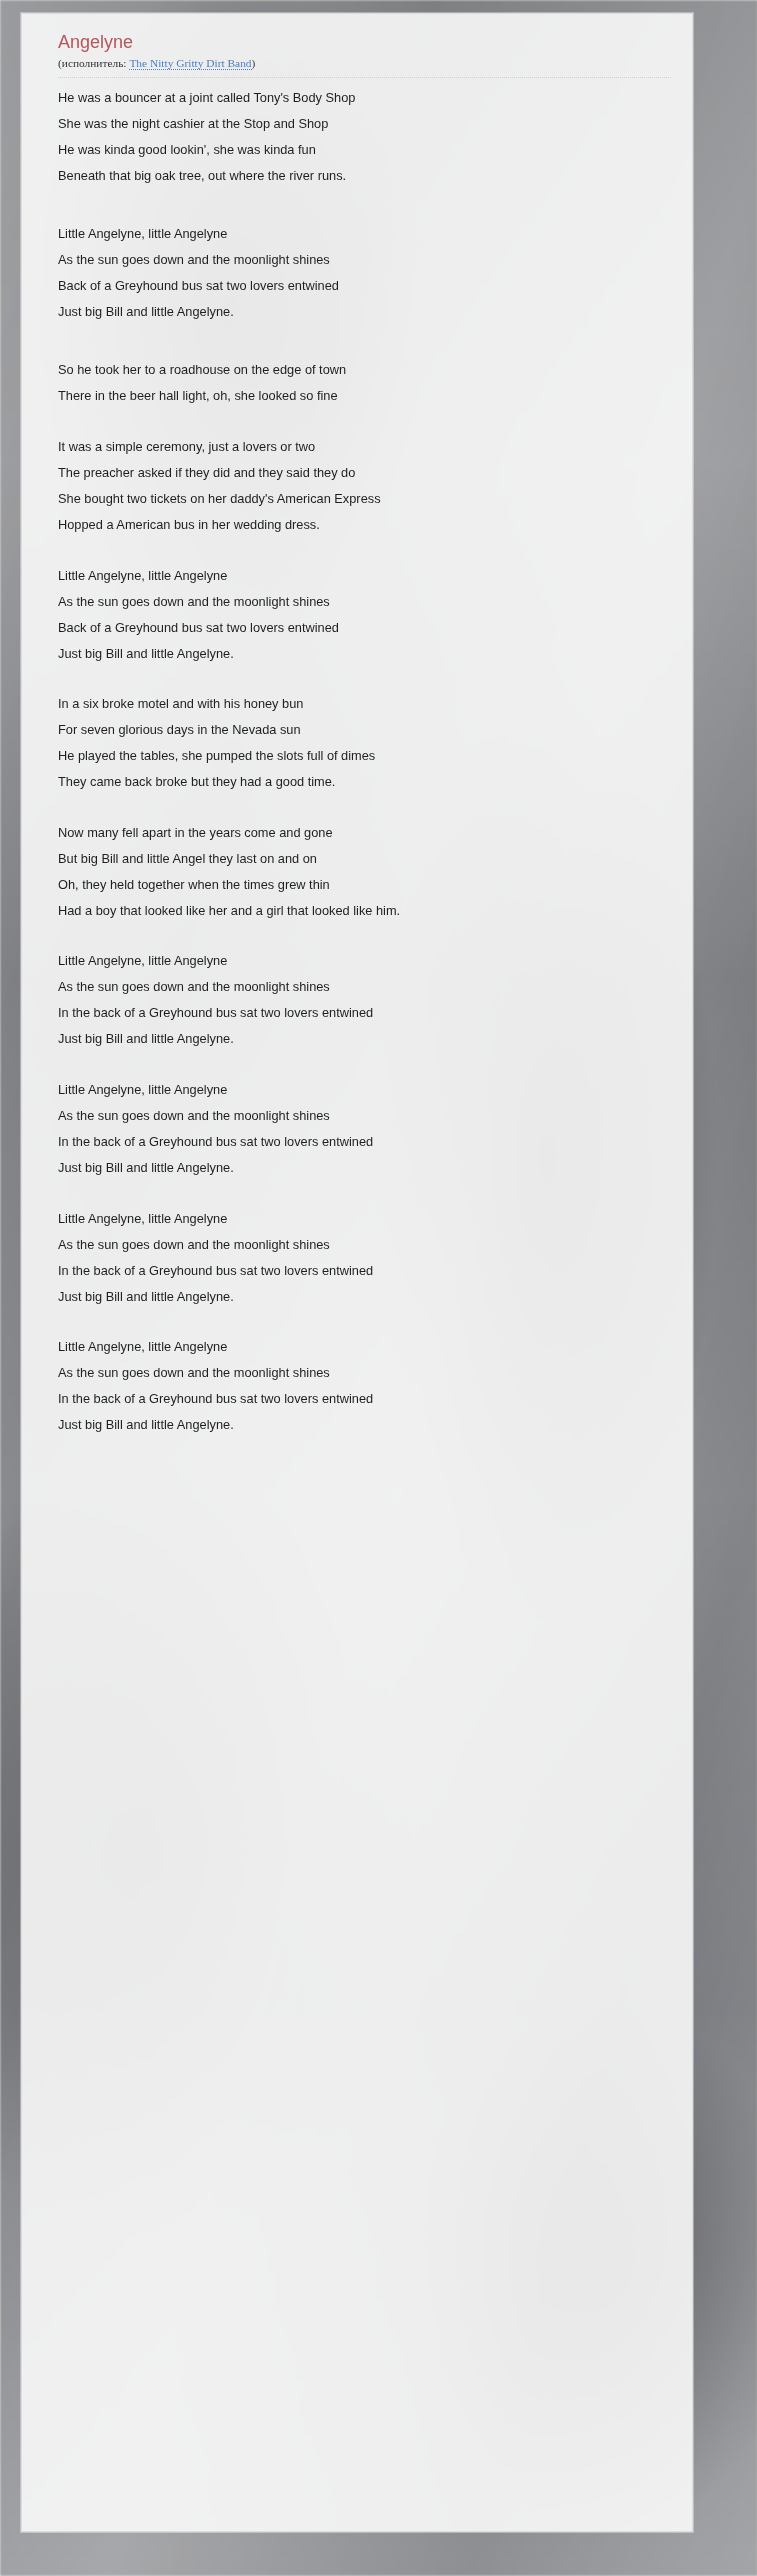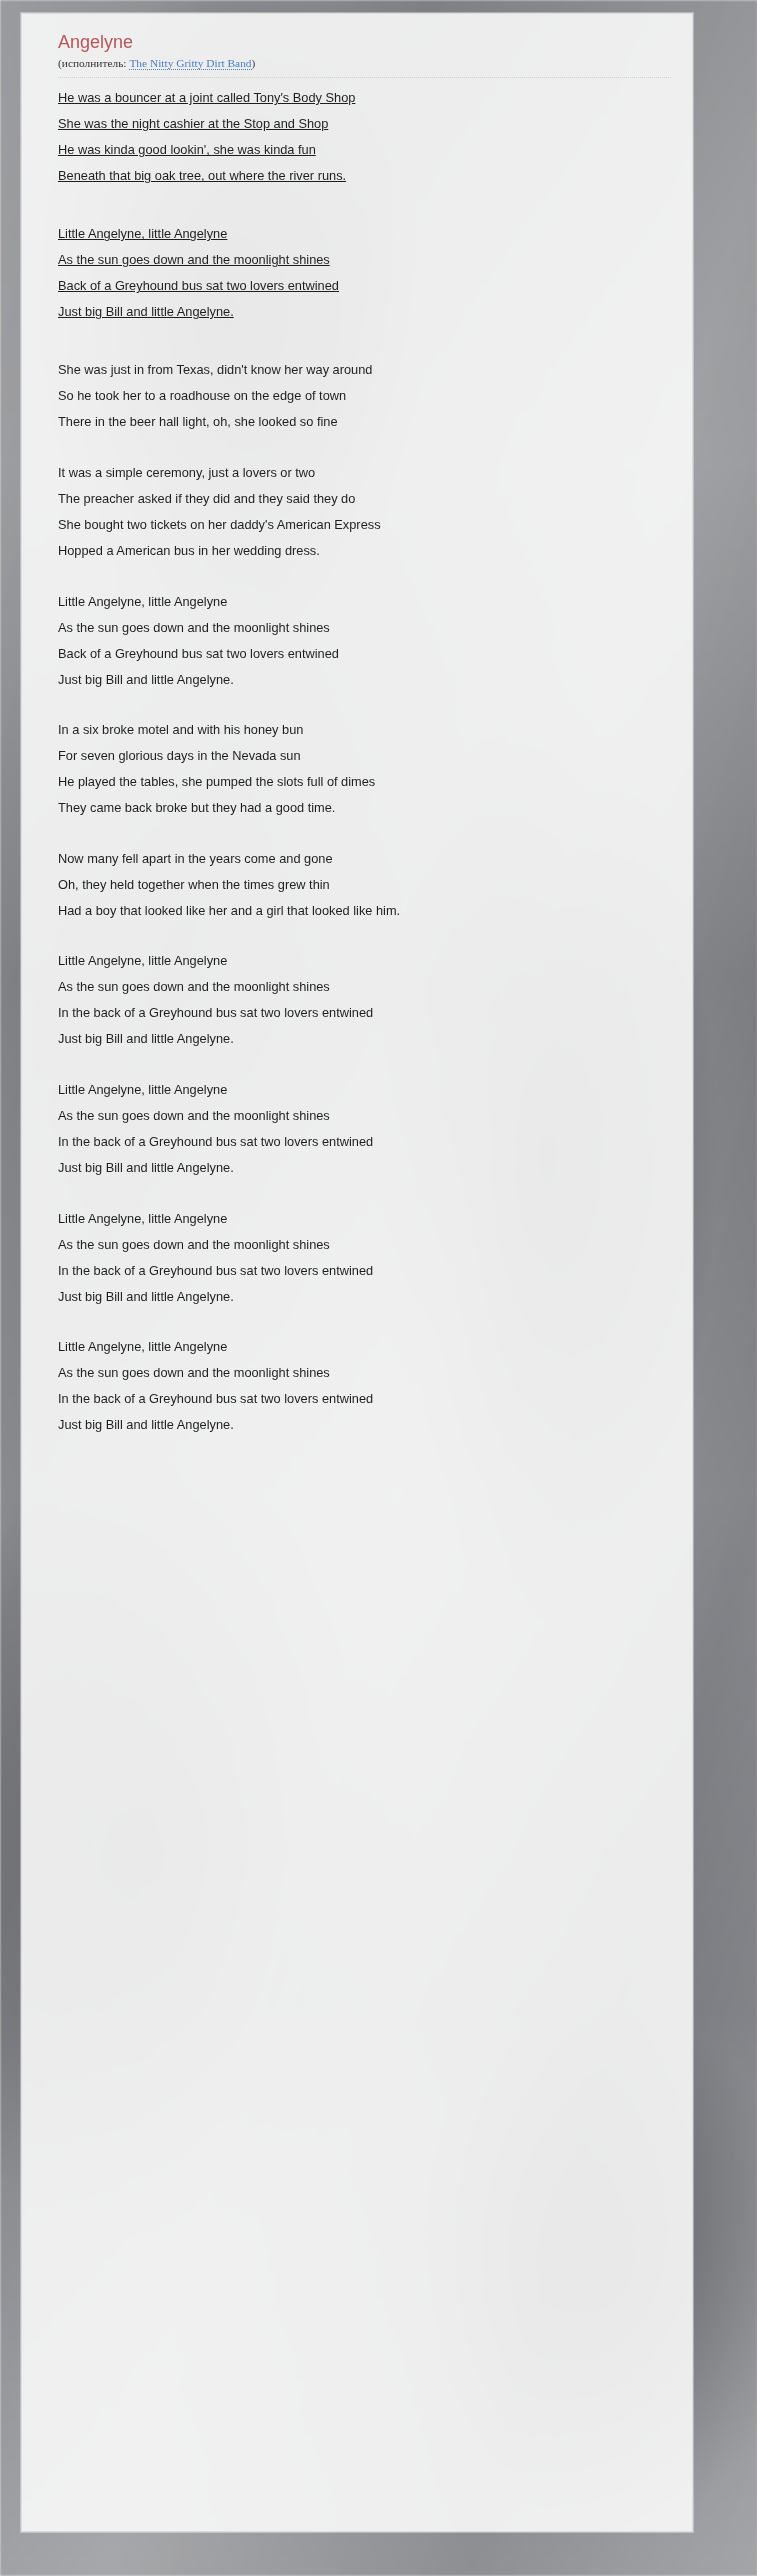--- a/index.html
+++ b/index.html
@@ -84,21 +84,21 @@
     font-size: 12.8px;
     color: #1f1f1f;
     line-height: 26px;
   }
   .stanza {
     margin: 0 0 24.6px 0;
   }
   .stanza .line {
     white-space: pre-wrap;
   }
-  .stanza.gap-lg { margin-bottom: 32px; text-decoration: underline; }
+  .stanza.gap-lg { margin-bottom: 32px; }
 </style>
 </head>
 <body>
 
 <div class="page-bg"></div>
 
 <div class="frame">
   <div class="sheet">
 
     <h1 class="song-title">Angelyne</h1>
@@ -118,21 +118,20 @@
       </div>
 
       <div class="stanza gap-lg">
         <div class="line">Little Angelyne, little Angelyne</div>
         <div class="line">As the sun goes down and the moonlight shines</div>
         <div class="line">Back of a Greyhound bus sat two lovers entwined</div>
         <div class="line">Just big Bill and little Angelyne.</div>
       </div>
 
       <div class="stanza">
-        <div class="line">She was just in from Texas, didn't know her way around</div>
         <div class="line">So he took her to a roadhouse on the edge of town</div>
         <div class="line">There in the beer hall light, oh, she looked so fine</div>
       </div>
 
       <div class="stanza">
         <div class="line">It was a simple ceremony, just a lovers or two</div>
         <div class="line">The preacher asked if they did and they said they do</div>
         <div class="line">She bought two tickets on her daddy's American Express</div>
         <div class="line">Hopped a American bus in her wedding dress.</div>
       </div>
@@ -146,20 +145,21 @@
 
       <div class="stanza">
         <div class="line">In a six broke motel and with his honey bun</div>
         <div class="line">For seven glorious days in the Nevada sun</div>
         <div class="line">He played the tables, she pumped the slots full of dimes</div>
         <div class="line">They came back broke but they had a good time.</div>
       </div>
 
       <div class="stanza">
         <div class="line">Now many fell apart in the years come and gone</div>
+        <div class="line">But big Bill and little Angel they last on and on</div>
         <div class="line">Oh, they held together when the times grew thin</div>
         <div class="line">Had a boy that looked like her and a girl that looked like him.</div>
       </div>
 
       <div class="stanza">
         <div class="line">Little Angelyne, little Angelyne</div>
         <div class="line">As the sun goes down and the moonlight shines</div>
         <div class="line">In the back of a Greyhound bus sat two lovers entwined</div>
         <div class="line">Just big Bill and little Angelyne.</div>
       </div>

